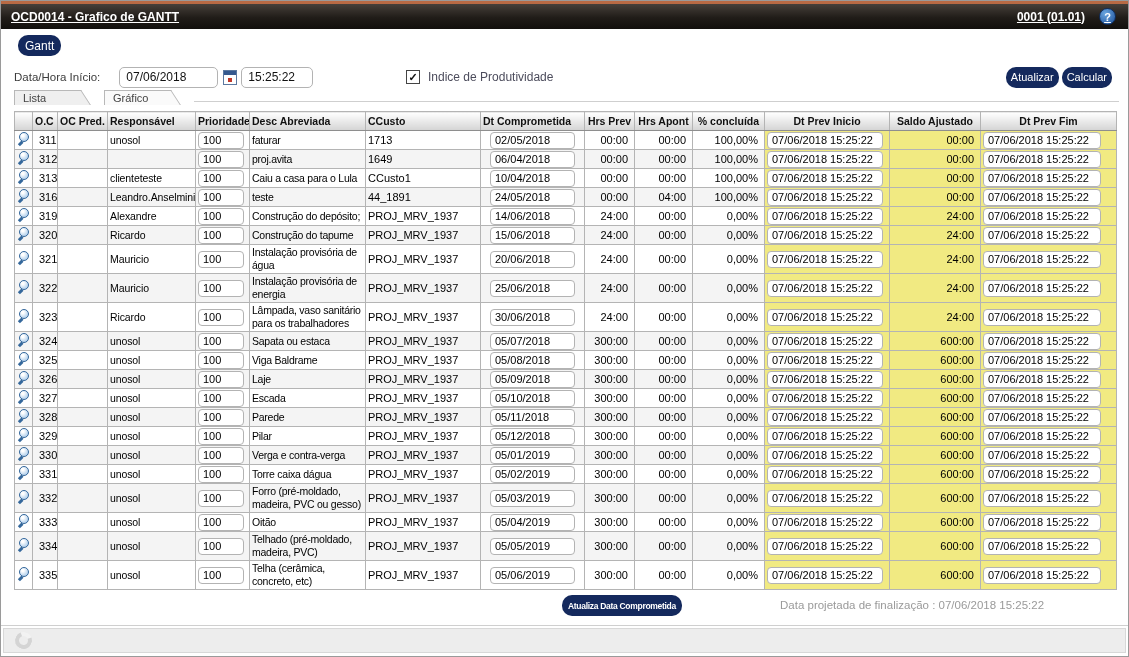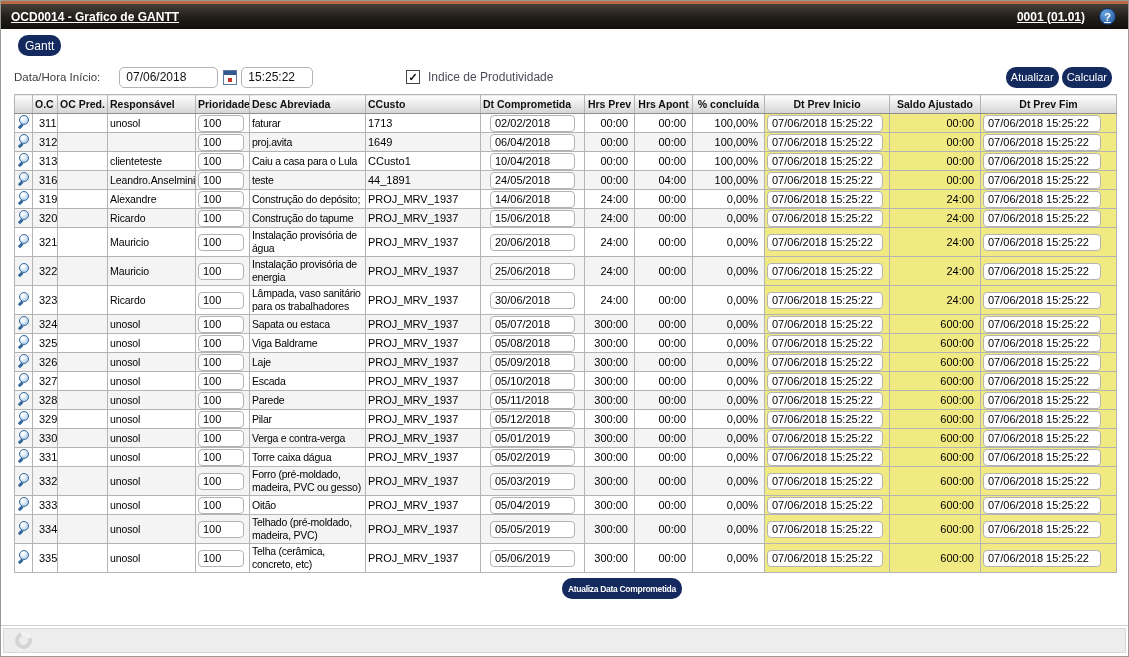--- a/index.html
+++ b/index.html
@@ -75,20 +75,25 @@
       <div class="ibox date-box">07/06/2018</div>
       <span class="cal"></span>
       <div class="ibox time-box">15:25:22</div>
       <span class="chk">✓</span>
       <span class="chk-lbl">Indice de Produtividade</span>
       <span class="right-btns">
         <button class="btn">Atualizar</button>
         <button class="btn">Calcular</button>
       </span>
     </div>
+    <div class="tabs">
+      <div class="tab active"><span>Lista</span></div>
+      <div class="tab inactive"><span>Gráfico</span></div>
+      <div class="tab-line"></div>
+    </div>
     <table>
       <colgroup>
         <col style="width:18px">
           <col style="width:25px">
           <col style="width:50px">
           <col style="width:88px">
           <col style="width:54px">
           <col style="width:116px">
           <col style="width:115px">
           <col style="width:104px">
@@ -124,21 +129,21 @@
             <td></td>
             <td class="resp-td">unosol</td>
             <td class="prio-td">
               <div class="cellbox">100</div>
             </td>
             <td>
               <div class="desc-line">faturar</div>
             </td>
             <td>1713</td>
             <td class="comp-td">
-              <div class="cellbox">02/02/2018</div>
+              <div class="cellbox">02/05/2018</div>
             </td>
             <td class="r">00:00</td>
             <td class="r">00:00</td>
             <td class="r">100,00%</td>
             <td class="ini-td yellow">
               <div class="cellbox">07/06/2018 15:25:22</div>
             </td>
             <td class="r yellow">00:00</td>
             <td class="fim-td yellow">
               <div class="cellbox">07/06/2018 15:25:22</div>
@@ -667,18 +672,19 @@
             </td>
             <td class="r yellow">600:00</td>
             <td class="fim-td yellow">
               <div class="cellbox">07/06/2018 15:25:22</div>
             </td>
           </tr>
         </tbody>
     </table>
     <div class="footer-row">
       <button class="btn small">Atualiza Data Comprometida</button>
+      <span class="projected">Data projetada de finalização : 07/06/2018 15:25:22</span>
     </div>
   </div>
   <div class="statusbar">
     <div class="spinner"></div>
   </div>
 </div>
 
 </body></html>

